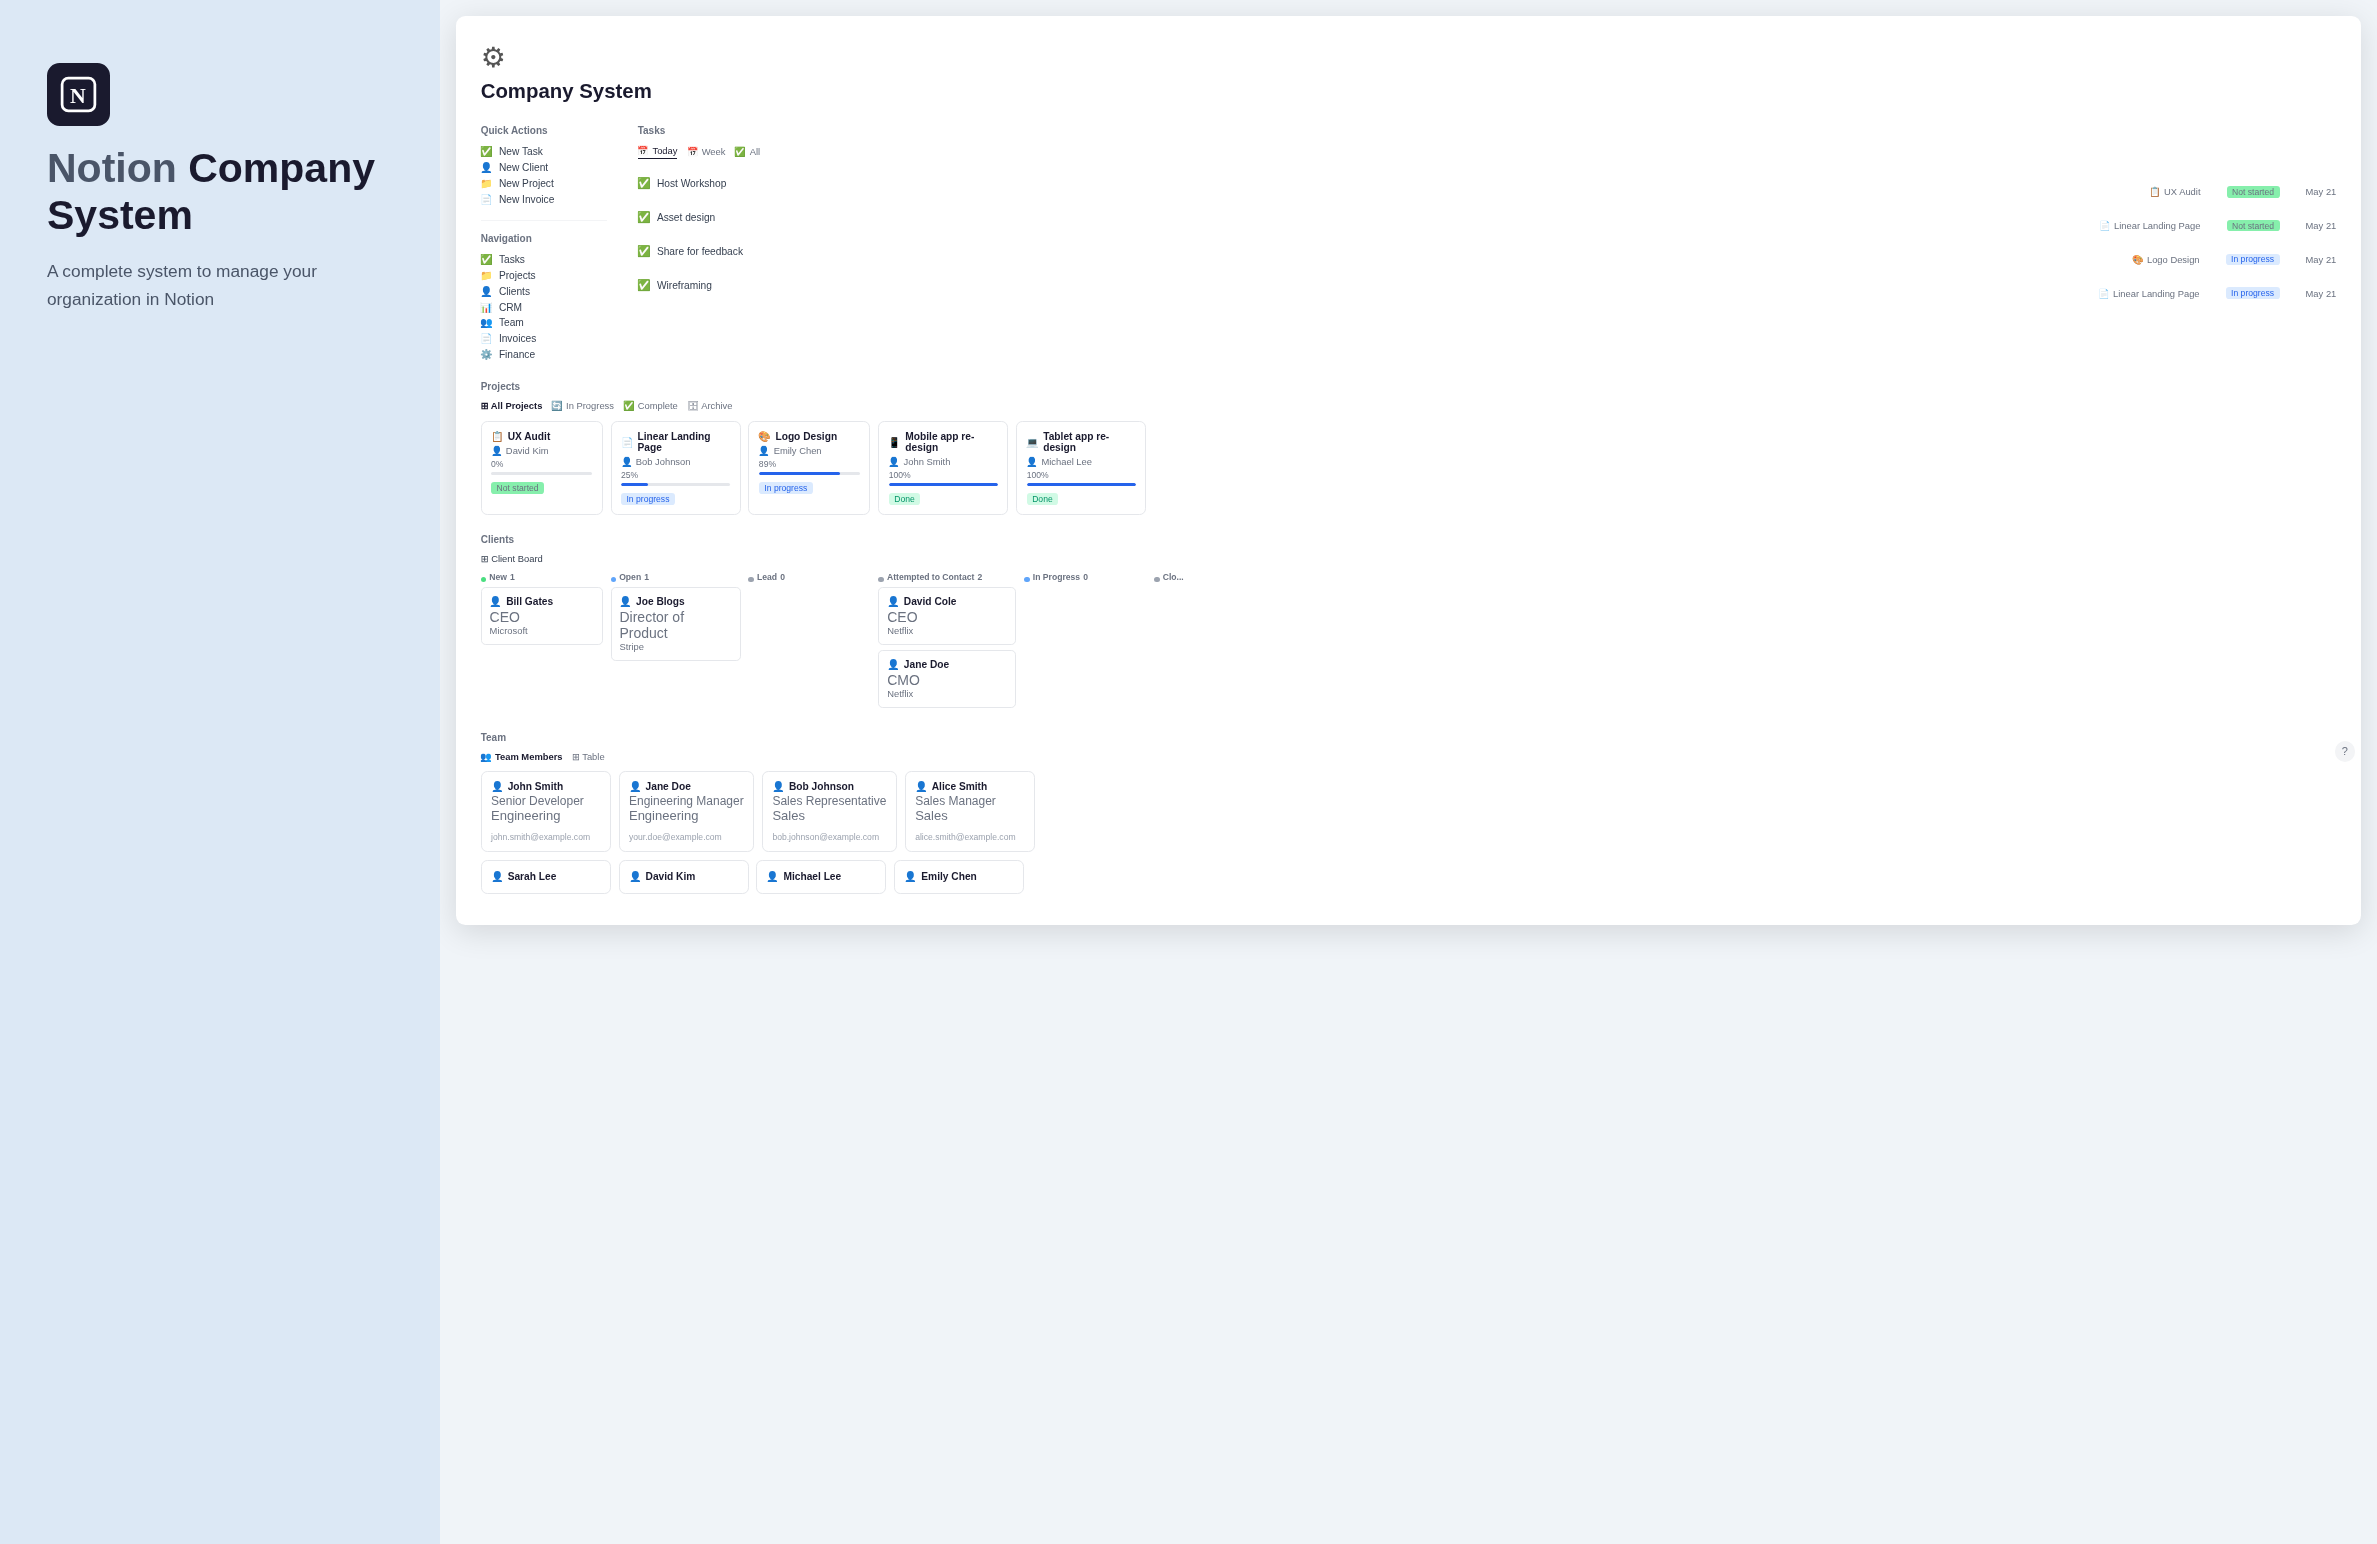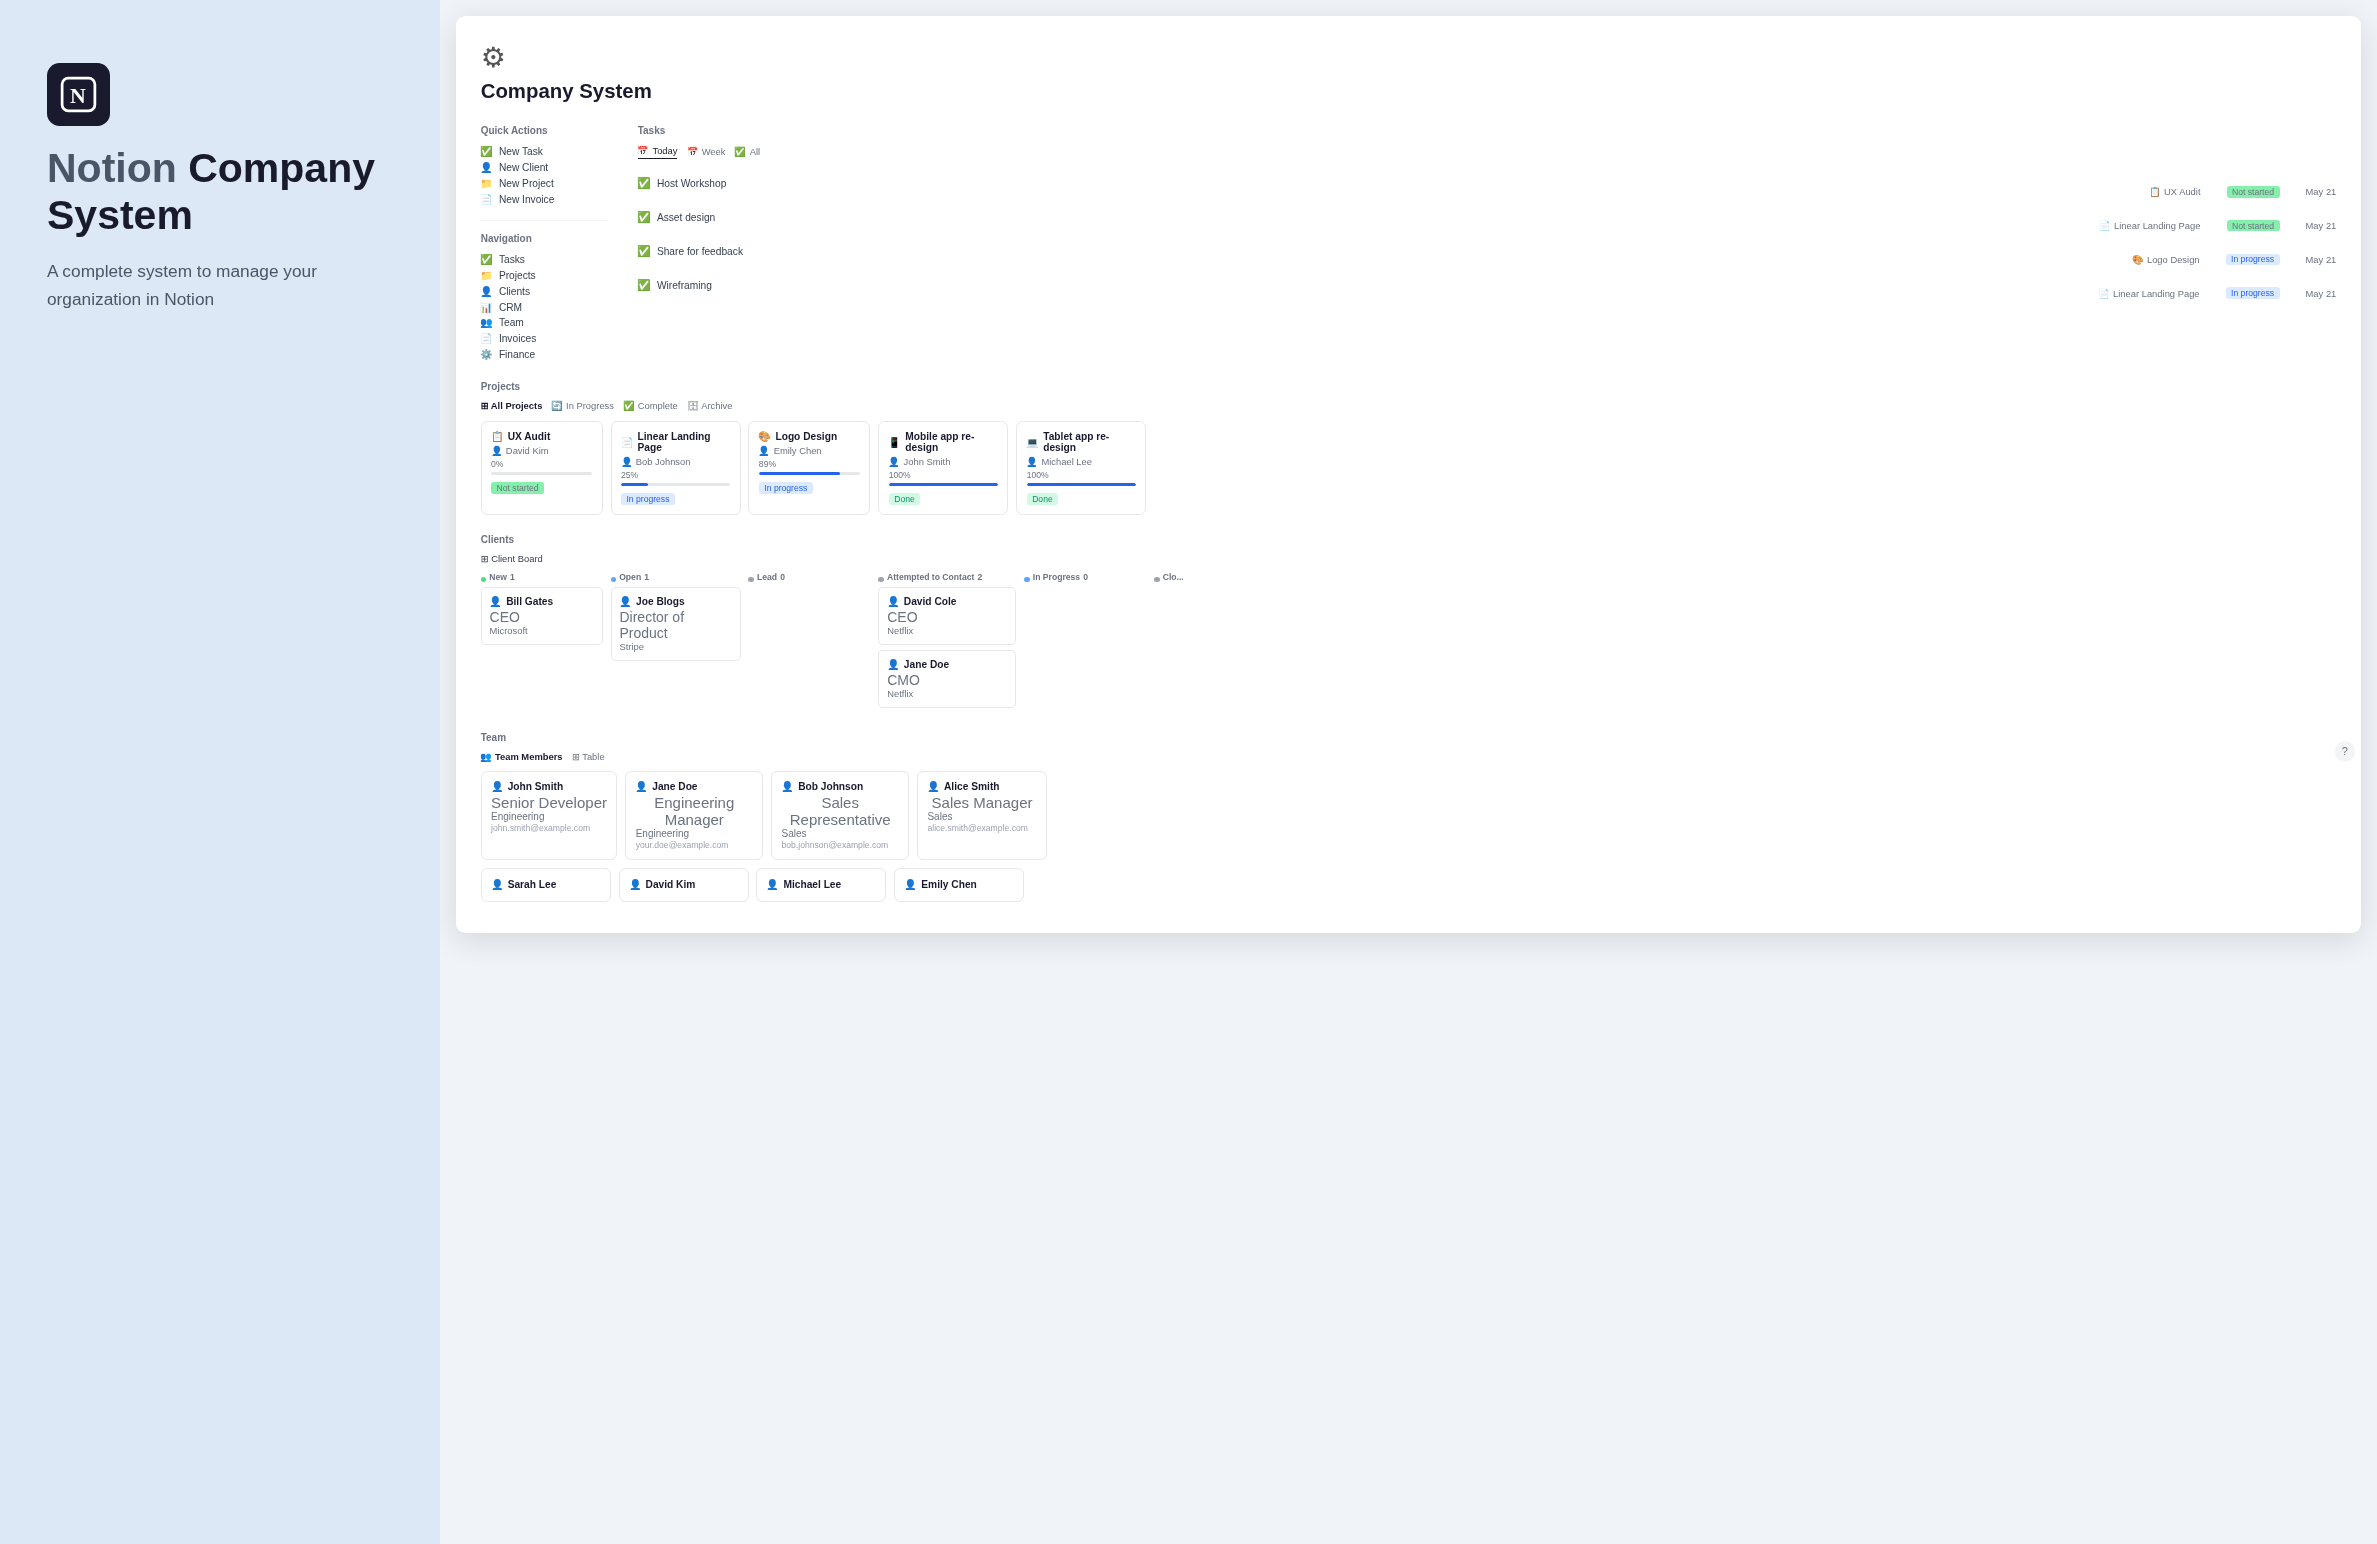--- a/index.html
+++ b/index.html
@@ -210,22 +210,22 @@
     .team-grid { display: flex; gap: 7.9px; }
     .team-card {
       background: white;
       border: 0.8px solid #e5e7eb;
       border-radius: 6.3px;
       padding: 9.4px;
       min-width: 130px;
       max-width: 138px;
     }
     .team-card-name { font-size: 10.2px; font-weight: 600; color: #1a1a2e; display: flex; align-items: center; gap: 3.9px; margin-bottom: 1.6px; }
-    .team-card-role { font-size: 15px; color: #6b7280; text-align: center; }
-    .team-card-dept { font-size: 10px; color: #6b7280; margin-bottom: 1px; }
+    .team-card-role { font-size: 12px; color: #6b7280; }
+    .team-card-dept { font-size: 13px; color: #6b7280; margin-bottom: 9px; }
     .team-card-email { font-size: 8.6px; color: #9ca3af; }
     .divider { height: 0.8px; background: #f3f4f6; margin: 12.6px 0; }
     .badge-dot {
       width: 5.5px;
       height: 5.5px;
       border-radius: 50%;
       display: inline-block;
     }
     .dot-green { background: #4ade80; }
     .dot-blue { background: #60a5fa; }

